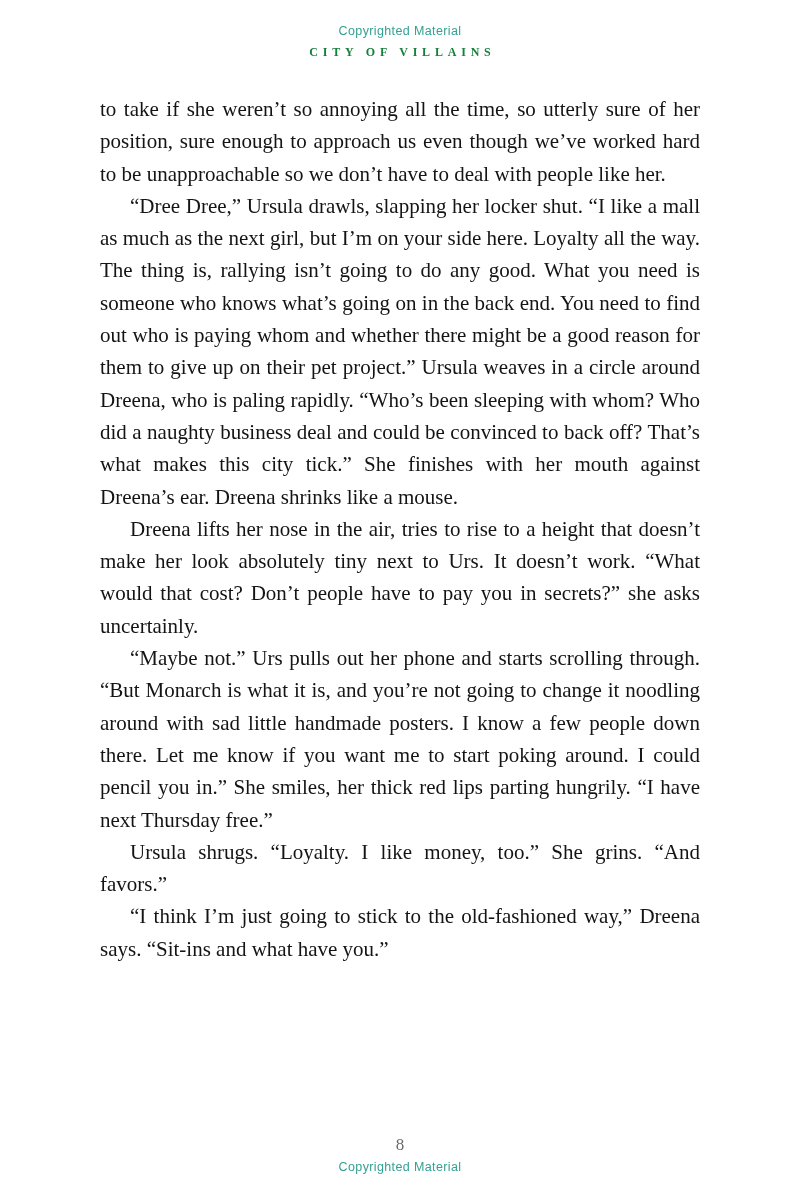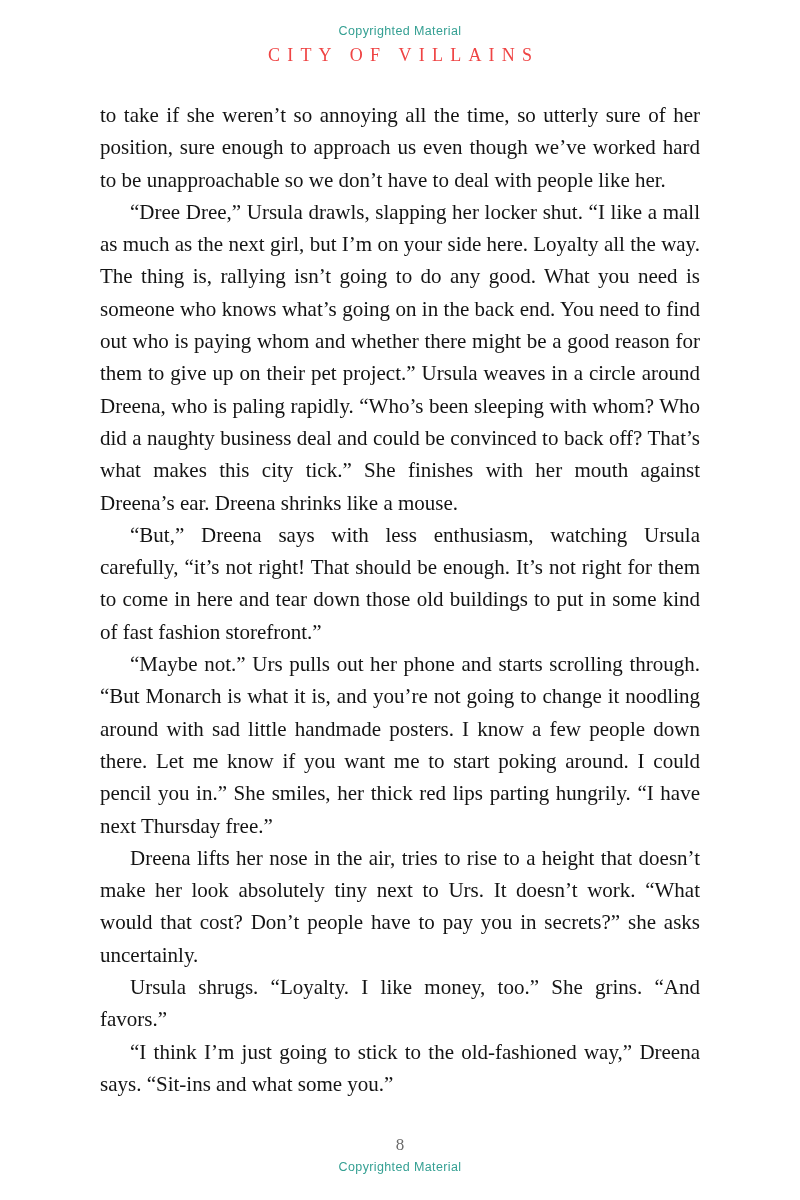--- a/index.html
+++ b/index.html
@@ -26,24 +26,24 @@
   }
   .copyright-notice {
     font-family: "Liberation Sans", sans-serif;
     font-size: 12.5px;
     letter-spacing: 0.03em;
     color: #35a093;
   }
   .running-head {
     margin-top: 7px;
     font-family: "Liberation Serif", serif;
-    font-size: 18px;
-    font-weight: 400;
+    font-size: 12px;
+    font-weight: 700;
     letter-spacing: 0.40em;
-    color: #ef4444;
+    color: #15803d;
     text-indent: 0.40em; 
   }
   .text-block {
     width: 600px;
     margin: 33px auto 0 auto;
     font-size: 21px;
     line-height: 32.3px;
     text-align: justify;
     color: #141414;
   }
@@ -75,25 +75,24 @@
 <div class="page">
 
   <div class="top-matter">
     <div class="copyright-notice">Copyrighted Material</div>
     <div class="running-head">CITY OF VILLAINS</div>
   </div>
 
   <div class="text-block">
     <p class="no-indent">to take if she weren’t so annoying all the time, so utterly sure of her position, sure enough to approach us even though we’ve worked hard to be unapproachable so we don’t have to deal with people like her.</p>
     <p>“Dree Dree,” Ursula drawls, slapping her locker shut. “I like a mall as much as the next girl, but I’m on your side here. Loyalty all the way. The thing is, rallying isn’t going to do any good. What you need is someone who knows what’s going on in the back end. You need to find out who is paying whom and whether there might be a good reason for them to give up on their pet project.” Ursula weaves in a circle around Dreena, who is paling rapidly. “Who’s been sleeping with whom? Who did a naughty business deal and could be convinced to back off? That’s what makes this city tick.” She finishes with her mouth against Dreena’s ear. Dreena shrinks like a mouse.</p>
-    <p>“But,” Dreena says with less enthusiasm, watching Ursula carefully, “it’s not right! That should be enough. It’s not right for them to come in here and tear down those old buildings to put in some kind of fast fashion storefront.”</p>
+    <p>Dreena lifts her nose in the air, tries to rise to a height that doesn’t make her look absolutely tiny next to Urs. It doesn’t work. “What would that cost? Don’t people have to pay you in secrets?” she asks uncertainly.</p>
     <p>“Maybe not.” Urs pulls out her phone and starts scrolling through. “But Monarch is what it is, and you’re not going to change it noodling around with sad little handmade posters. I know a few people down there. Let me know if you want me to start poking around. I could pencil you in.” She smiles, her thick red lips parting hungrily. “I have next Thursday free.”</p>
-    <p>Dreena lifts her nose in the air, tries to rise to a height that doesn’t make her look absolutely tiny next to Urs. It doesn’t work. “What would that cost? Don’t people have to pay you in secrets?” she asks uncertainly.</p>
     <p>Ursula shrugs. “Loyalty. I like money, too.” She grins. “And favors.”</p>
-    <p>“I think I’m just going to stick to the old-fashioned way,” Dreena says. “Sit-ins and what some you.”</p>
+    <p>“I think I’m just going to stick to the old-fashioned way,” Dreena says. “Sit-ins and what have you.”</p>
   </div>
 
   <div class="bottom-matter">
     <div class="page-number">8</div>
     <div class="copyright-notice">Copyrighted Material</div>
   </div>
 
 </div>
 
 </body></html>

